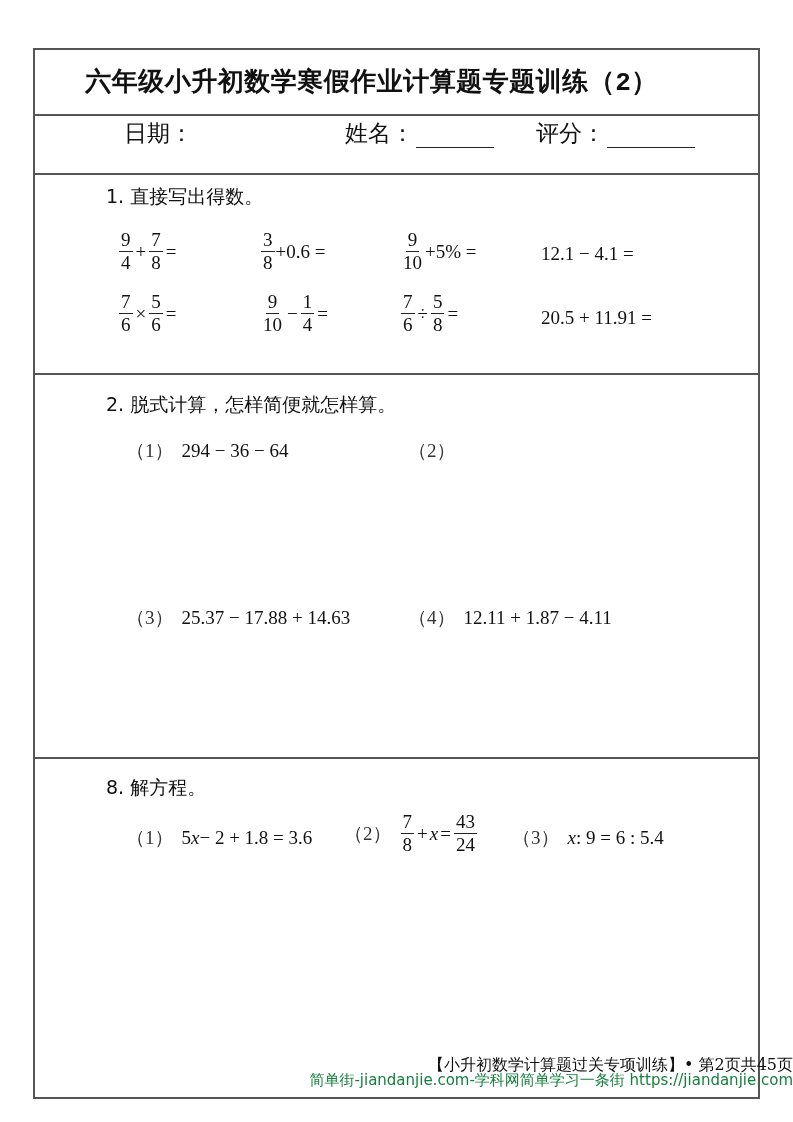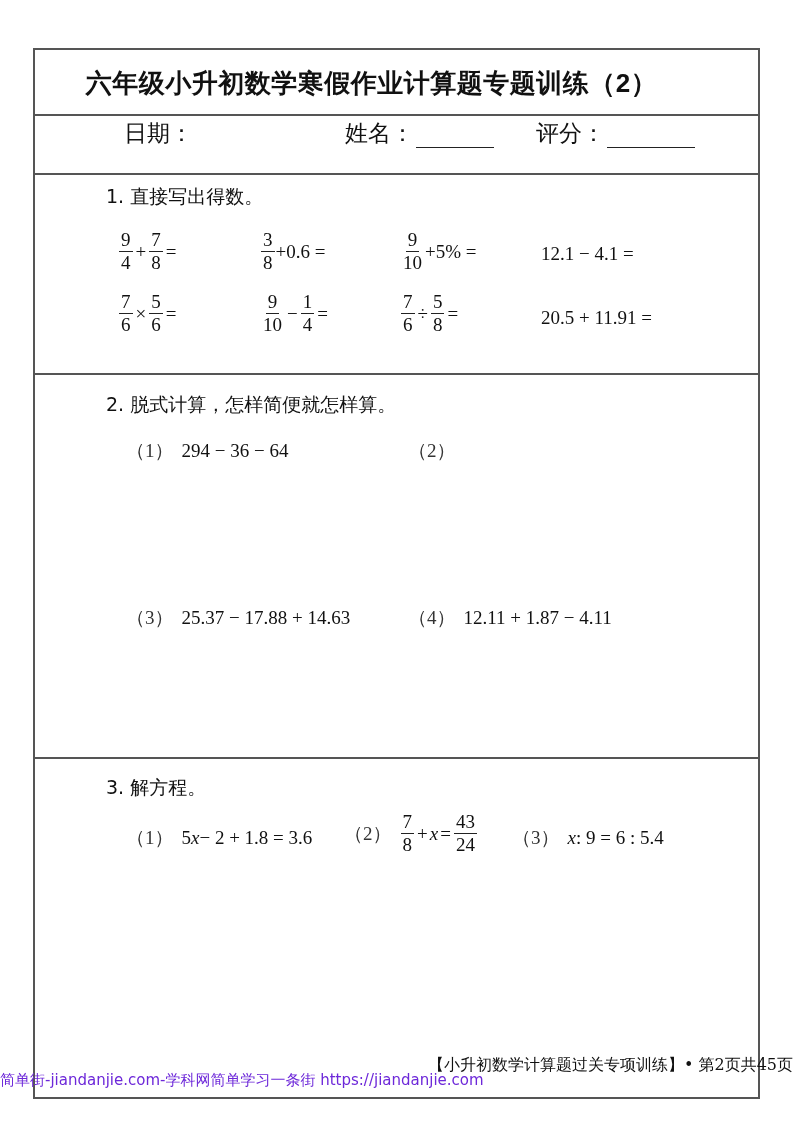--- a/index.html
+++ b/index.html
@@ -1,36 +1,36 @@
 <!DOCTYPE html>
 <html><head>
 <meta charset="utf-8">
 <style>
   html, body { margin:0; padding:0; background:#ffffff; }
   body { width:793px; height:1122px; position:relative; overflow:hidden; color:#111; }
   .sheet { position:absolute; left:33px; top:48px; width:727px; height:1051px;
            border-left:2px solid #555; border-right:2px solid #555; border-bottom:2px solid #555; box-sizing:border-box; }
   .hline { position:absolute; left:33px; width:727px; height:0; border-top:2px solid #555; }
   .title { position:absolute; left:33px; top:58px; width:677px; text-align:center;
-           font-family:Liberation Sans, sans-serif; font-weight:bold; font-size:26px; line-height:50px; letter-spacing:0.5px; }
+           font-family:Liberation Mono, monospace; font-weight:bold; font-size:26px; line-height:50px; letter-spacing:0.5px; }
   .info { position:absolute; top:118px; font-family:"DejaVu Sans", sans-serif; font-size:23px; line-height:30px; }
   .blank { display:inline-block; border-bottom:1.5px solid #222; height:20px; vertical-align:bottom; margin-left:2px; }
   .qhead { position:absolute; left:98px; font-family:"DejaVu Sans", sans-serif; font-size:19px; line-height:28px;margin-left:8px; }
   .math { position:absolute; font-family:"Liberation Serif", "DejaVu Serif", serif; font-size:19px; color:#111;
           display:flex; align-items:center; white-space:nowrap; }
   .frac { display:inline-flex; flex-direction:column; align-items:center; margin:0 1px; line-height:22px; }
   .frac .num { border-bottom:1.3px solid #222; padding:0 2px; }
   .frac .den { padding:0 2px; }
   .op { margin:0 2px; }
   .idx { font-family:"Liberation Serif", "DejaVu Serif", serif; margin-right:8px; color:#333; }
   .it { font-style:italic; }
   .footer-main { position:absolute; top:1055px; left:0; width:793px; text-align:right;
                  font-family:"DejaVu Serif", serif; font-size:16px; color:#111; }
-  .footer-mark { position:absolute; top:1071px; left:0; width:793px; text-align:left;
-                 font-family:"DejaVu Sans", sans-serif; font-size:15px; color:#6d28d9; }
+  .footer-mark { position:absolute; top:1071px; left:0; width:793px; text-align:right;
+                 font-family:"DejaVu Sans", sans-serif; font-size:15px; color:#15803d; }
 </style>
 </head>
 <body>
 
 <div class="sheet"></div>
 <div class="hline" style="top:48px"></div>
 <div class="hline" style="top:114px"></div>
 <div class="hline" style="top:173px"></div>
 <div class="hline" style="top:373px"></div>
 <div class="hline" style="top:757px"></div>
@@ -126,21 +126,21 @@
 </div>
 <div class="math" style="left:126px; top:605px">
   <span class="idx">（3）</span>
   <span>25.37 − 17.88 + 14.63</span>
 </div>
 <div class="math" style="left:408px; top:605px">
   <span class="idx">（4）</span>
   <span>12.11 + 1.87 − 4.11</span>
 </div>
 
-<div class="qhead" style="top:773px">3. 解方程。</div>
+<div class="qhead" style="top:773px">8. 解方程。</div>
 
 <div class="math" style="left:126px; top:825px">
   <span class="idx">（1）</span>
   <span>5</span>
     <span class="it">x</span>
     <span> − 2 + 1.8 = 3.6</span>
 </div>
 <div class="math" style="left:344px; top:811px">
   <span class="idx">（2）</span>
   <span class="frac">

